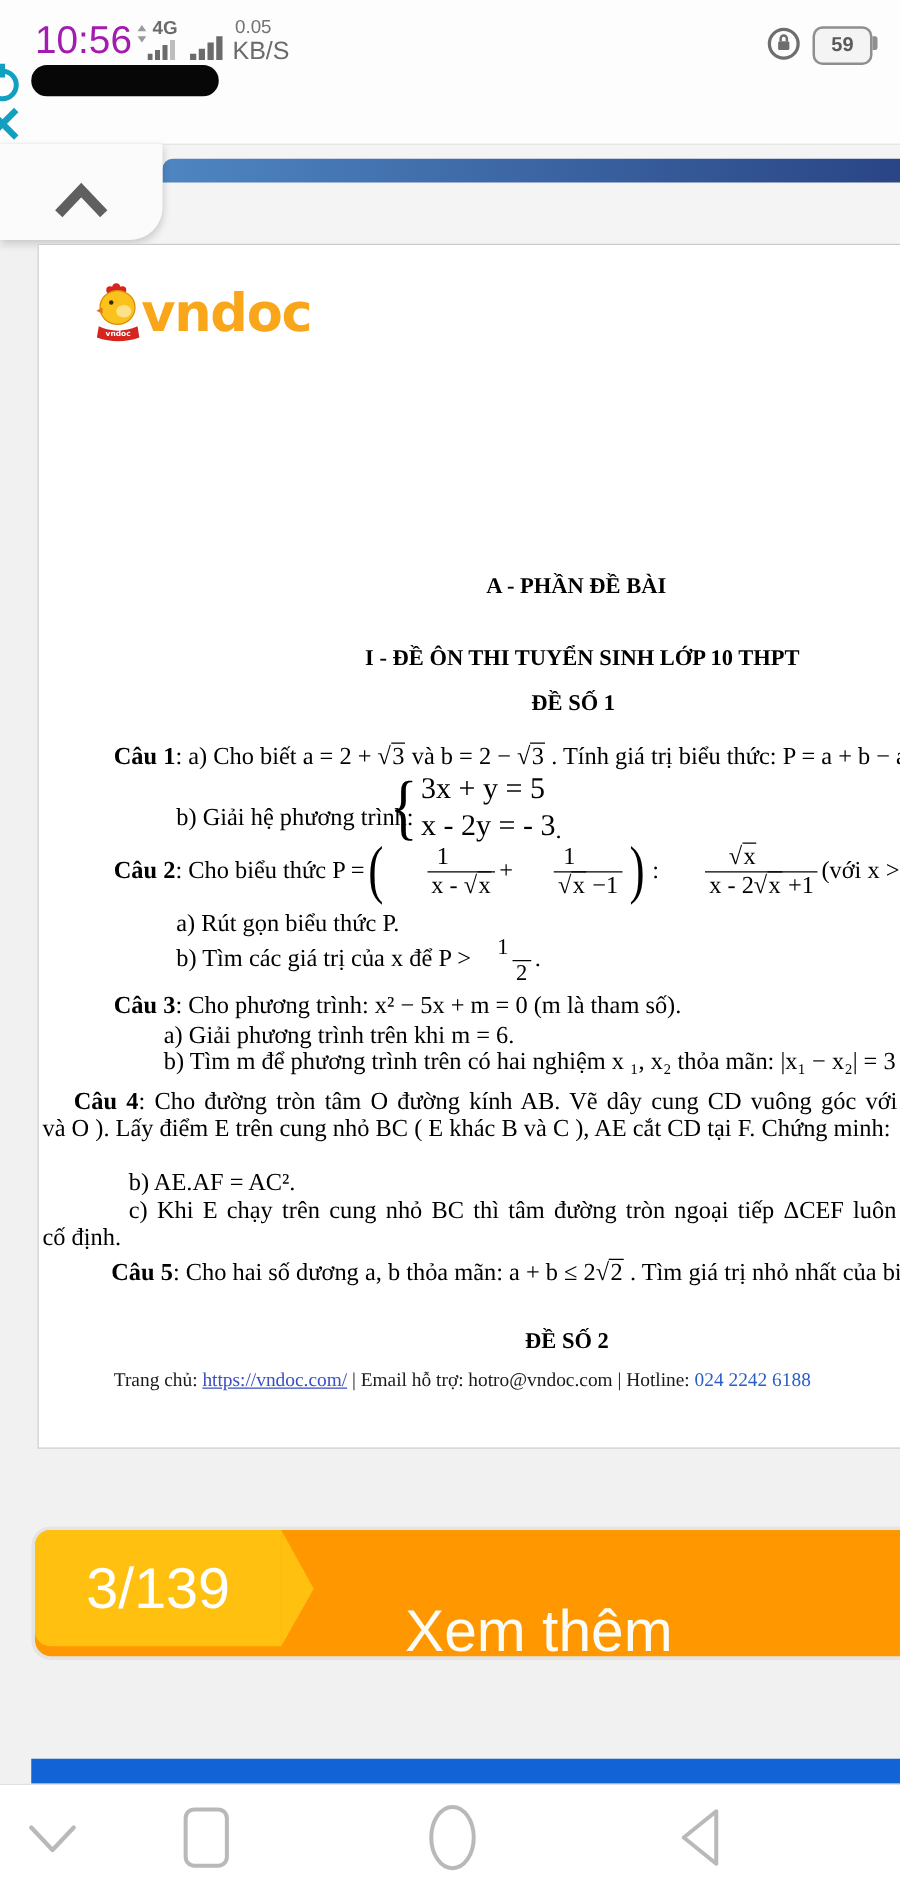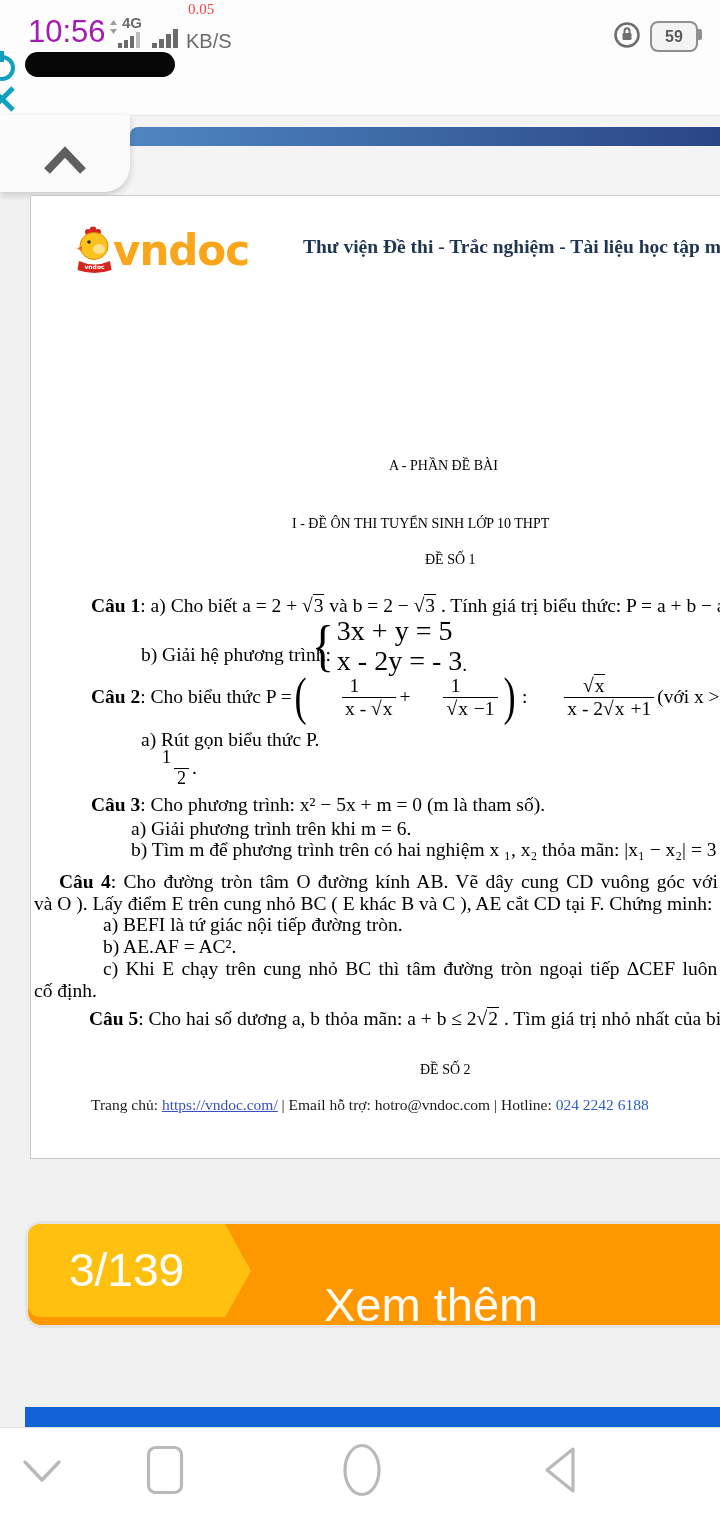--- a/index.html
+++ b/index.html
@@ -9,21 +9,21 @@
     font-family:"Liberation Serif","DejaVu Serif",serif;
   }
   .abs{position:absolute;}
   .sans{font-family:"Liberation Sans","DejaVu Sans",sans-serif;}
   .nowrap{white-space:nowrap;}
 
   
   .statusbar{left:0;top:0;width:720px;height:115px;background:#fdfdfd;}
   .time{left:28px;top:14px;font-size:31px;color:#a21caf;font-weight:500;}
   .net-type{left:122px;top:14px;font-size:15px;font-weight:700;color:#6b6b6b;}
-  .speed-val{left:188px;top:1px;font-size:15px;color:#ef4444;font-family:Liberation Serif, serif;}
+  .speed-val{left:188px;top:13px;font-size:15px;color:#737373;}
   .speed-unit{left:186px;top:30px;font-size:20px;color:#6b6b6b;}
   .battery{left:650px;top:21px;width:44px;height:27px;border:2px solid #8f8f8f;border-radius:8px;
     background:#f4f4f4;display:flex;align-items:center;justify-content:center;}
   .battery-num{font-size:16px;font-weight:700;color:#5a5a5a;}
   .battery-tip{left:698px;top:29px;width:4px;height:11px;background:#8f8f8f;border-radius:0 2px 2px 0;}
 
   
   .black-pill{left:25px;top:52px;width:150px;height:25px;background:#070707;border-radius:13px;}
 
   
@@ -32,31 +32,31 @@
     background:linear-gradient(90deg,#4e86c2,#2a4585);}
   .tab{left:0;top:115px;width:130px;height:77px;background:#fbfbfb;border-radius:0 0 26px 0;
     box-shadow:0 3px 7px rgba(0,0,0,.18);}
 
   
   .page{left:30px;top:195px;width:1000px;height:962px;background:#ffffff;border:1px solid #cbcbcb;}
   .page .abs{position:absolute;}
   .wordmark{left:82px;top:30px;font-family:"DejaVu Sans","Liberation Sans",sans-serif;
     font-weight:800;font-size:42px;color:#F9A61A;letter-spacing:-1px;}
   .slogan{left:272px;top:40px;font-size:19.5px;font-weight:700;color:#1f3550;}
-  .h{font-size:14px;font-weight:400;color:#000;}
+  .h{font-size:18px;font-weight:700;color:#000;}
   .t{font-size:19.5px;color:#000;}
   .bold{font-weight:700;}
   .sr{border-top:1.5px solid #000;padding:0 1px;}
   .frac{display:inline-block;text-align:center;vertical-align:middle;line-height:1.1;margin:0 3px;}
   .frac .den{border-top:1.3px solid #000;display:block;padding:0 3px;margin-left:30px;}
   .frac .num{display:block;padding:0 3px;}
   .bigparen{font-size:52px;font-weight:300;line-height:46px;transform:scaleX(.7);}
   .row{display:flex;align-items:center;}
   .brace{font-size:58px;font-weight:300;line-height:54px;transform:scaleX(.8);}
-  .sys{font-size:28px;line-height:30px;}
+  .sys{font-size:24px;line-height:30px;}
   .footer{left:60px;top:900px;font-size:15.5px;color:#1a1a1a;}
   .link{color:#3a4fc0;text-decoration:underline;}
   .phone{color:#2b5fc7;}
 
   
   .banner{left:25px;top:1221px;width:695px;height:107px;background:#FF9800;
     border:3px solid #e4e4e2;border-right:none;border-radius:16px 0 0 16px;box-sizing:border-box;}
   .banner-left{position:absolute;left:0;top:0;width:197px;height:93px;background:#FFC010;border-radius:12px 0 0 12px;}
   .banner-arrow{position:absolute;left:197px;top:0;width:0;height:0;
     border-top:47px solid transparent;border-bottom:46px solid transparent;border-left:26px solid #FFC010;}
@@ -131,21 +131,20 @@
       <circle cx="18" cy="6" r="3.4" fill="#d6251f"></circle>
       <circle cx="23" cy="8" r="3" fill="#d6251f"></circle>
     <ellipse cx="19" cy="22" rx="14" ry="13.5" fill="#FBC21E" stroke="#d88f00" stroke-width="1"></ellipse>
     <circle cx="14" cy="18" r="1.8" fill="#3a2a00"></circle>
     <path d="M7 22 l-5 2.5 5 2.5 Z" fill="#e8701a"></path>
     <ellipse cx="24" cy="25" rx="6" ry="5" fill="#fde28a"></ellipse>
     <path d="M4 37 q15 7 31 0 l1.5 9 q-17 6 -34 0 Z" fill="#d6251f"></path>
     <text x="19.5" y="44.5" text-anchor="middle" font-family="DejaVu Sans, sans-serif" font-size="6" font-weight="700" fill="#ffffff">vndoc</text>
   </svg>
   <span class="abs wordmark">vndoc</span>
-  <span class="abs slogan nowrap">Thư viện Đề thi - Trắc nghiệm - Tài liệu học tập m</span>
 
   <span class="abs h nowrap" style="left:358px;top:262px">A - PHẦN ĐỀ BÀI</span>
   <span class="abs h nowrap" style="left:261px;top:320px">I - ĐỀ ÔN THI TUYỂN SINH LỚP 10 THPT</span>
   <span class="abs h nowrap" style="left:394px;top:356px">ĐỀ SỐ 1</span>
 
   <div class="abs t nowrap" style="left:60px;top:399px">
     <span class="bold">Câu 1</span><span>: a) Cho biết a = 2 + √</span><span class="sr">3</span><span>  và b = 2 − √</span><span class="sr">3</span><span> . Tính giá trị biểu thức: P = a + b − ab.</span>
   </div>
   <span class="abs t nowrap" style="left:110px;top:448px">b) Giải hệ phương trình:</span>
   <div class="abs row" style="left:278px;top:420px">
@@ -172,38 +171,38 @@
     <span class="bigparen">)</span>
     <span class="t" style="margin:0 4px">:</span>
     <span class="frac t">
       <span class="num"><span>√</span><span class="sr">x</span></span>
       <span class="den"><span>x - 2√</span><span class="sr">x</span><span> +1</span></span>
     </span>
     <span class="t"> (với x &gt; 0, x ≠ 1)</span>
   </div>
   <span class="abs t nowrap" style="left:110px;top:533px">a)   Rút gọn biểu thức P.</span>
   <div class="abs row nowrap" style="left:110px;top:553px;height:38px">
+    <span class="t">b)   Tìm các giá trị của x để P &gt; </span>
     <span class="frac" style="font-size:18px">
       <span class="num">1</span>
       <span class="den">2</span>
     </span>
     <span class="t"> .</span>
   </div>
 
   <div class="abs t nowrap" style="left:60px;top:598px">
     <span class="bold">Câu  3</span><span>: Cho phương trình: x² − 5x + m = 0 (m là tham số).</span>
   </div>
   <span class="abs t nowrap" style="left:100px;top:622px">a) Giải phương trình trên khi m = 6.</span>
   <span class="abs t nowrap" style="left:100px;top:643px">b) Tìm m để phương trình trên có hai nghiệm x ₁, x₂ thỏa mãn: |x₁ − x₂| = 3 .</span>
 
   <div class="abs t nowrap" style="left:28px;top:675px;word-spacing:2.5px">
     <span class="bold">Câu  4</span><span>: Cho đường tròn tâm O đường kính AB. Vẽ dây cung CD vuông góc với AB tại I (</span>
   </div>
   <span class="abs t nowrap" style="left:3px;top:697px">và O ). Lấy điểm E trên cung nhỏ BC ( E khác B và C ), AE cắt CD tại F. Chứng minh:</span>
-  <span class="abs t nowrap" style="left:72px;top:718px">a) BEFI là tứ giác nội tiếp đường tròn.</span>
   <span class="abs t nowrap" style="left:72px;top:740px">b) AE.AF = AC².</span>
   <span class="abs t nowrap" style="left:72px;top:762px;word-spacing:2.5px">c) Khi E chạy trên cung nhỏ BC thì tâm đường tròn ngoại tiếp ΔCEF luôn thuộc một</span>
   <span class="abs t nowrap" style="left:3px;top:784px">cố định.</span>
 
   <div class="abs t nowrap" style="left:58px;top:812px">
     <span class="bold">Câu  5</span><span>: Cho hai số dương a, b thỏa mãn: a + b  ≤  2√</span><span class="sr">2</span><span> . Tìm giá trị nhỏ nhất của biểu thức:</span>
   </div>
 
   <span class="abs h nowrap" style="left:389px;top:866px">ĐỀ SỐ 2</span>
 

